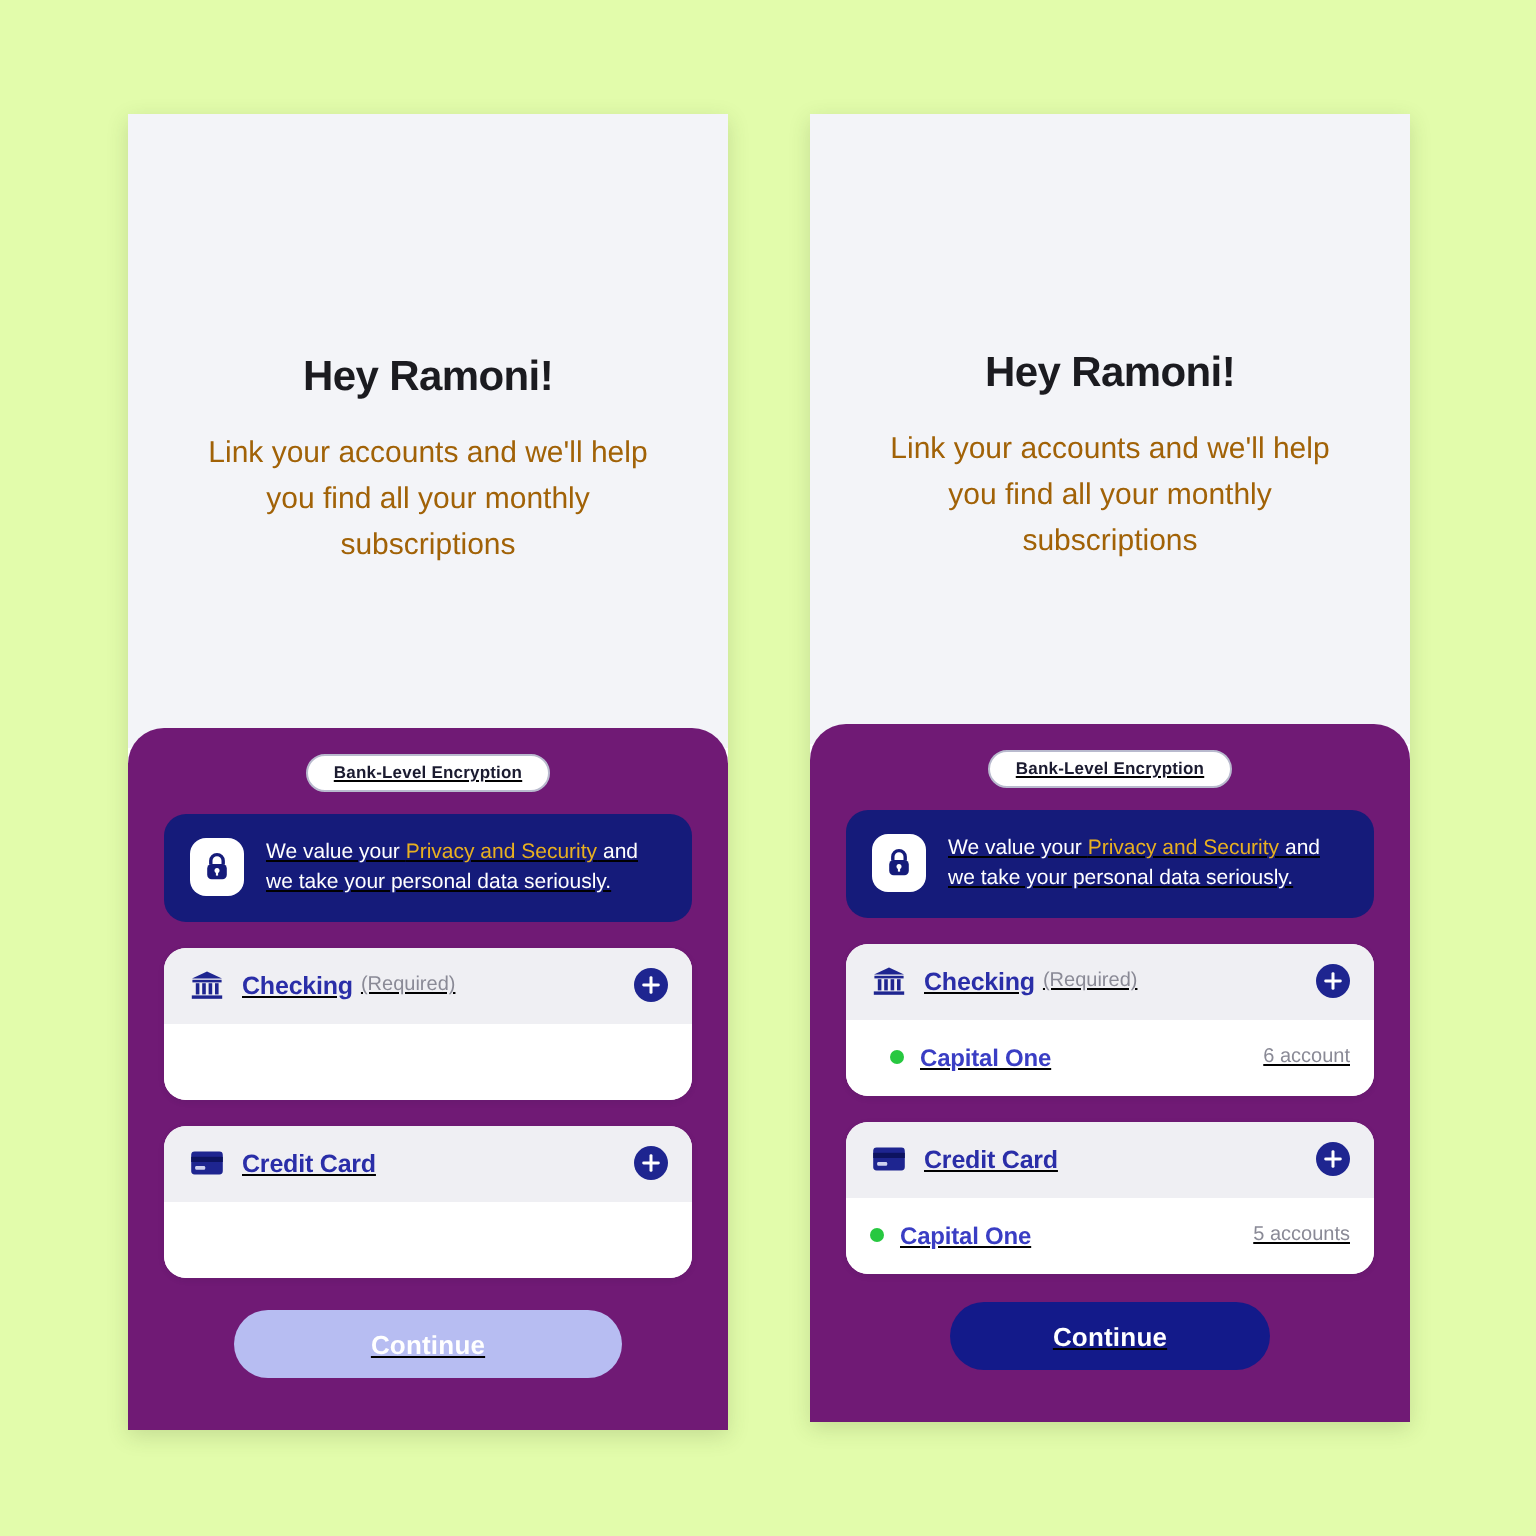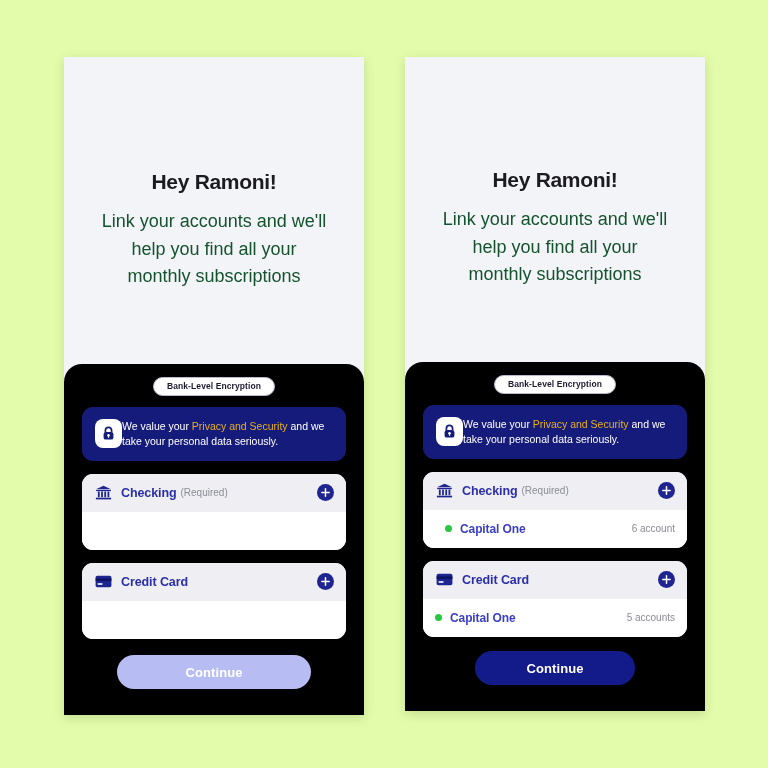--- a/index.html
+++ b/index.html
@@ -52,39 +52,40 @@
   .panel-right .hero { height: 315px; padding-top: 28px; }
 
   .hero-title {
     font-size: 21px;
     font-weight: bold;
     color: #1b1b20;
     letter-spacing: -0.3px;
     margin: 0 0 14px 0;
   }
   .hero-sub {
-    font-size: 18px;
+    font-size: 15px;
     line-height: 1.55;
-    color: #14532d;
+    color: #a16207;
     margin: 0;
     max-width: 225px;
   }
 
   
   .sheet {
     flex: 1 1 auto;
-    background: #000000;
+    background: #701a75;
     border-radius: 18px 18px 0 0;
     margin-top: -10px;
     padding: 13px 18px 0 18px;
     box-sizing: border-box;
     display: flex;
     flex-direction: column;
     position: relative;
     z-index: 2;
+    text-decoration: underline;
   }
 
   
   .pill-row {
     display: flex;
     justify-content: center;
   }
   .pill {
     border: 1px solid #b9bace;
     border-radius: 999px;
@@ -98,20 +99,21 @@
   }
 
   
   .banner {
     margin-top: 11px;
     background: #151b7a;
     border-radius: 11px;
     padding: 12px 13px;
     display: flex;
     align-items: center;
+    gap: 11px;
   }
   .lock-tile {
     flex: 0 0 auto;
     width: 27px;
     height: 29px;
     background: #ffffff;
     border-radius: 8px;
     display: flex;
     align-items: center;
     justify-content: center;

